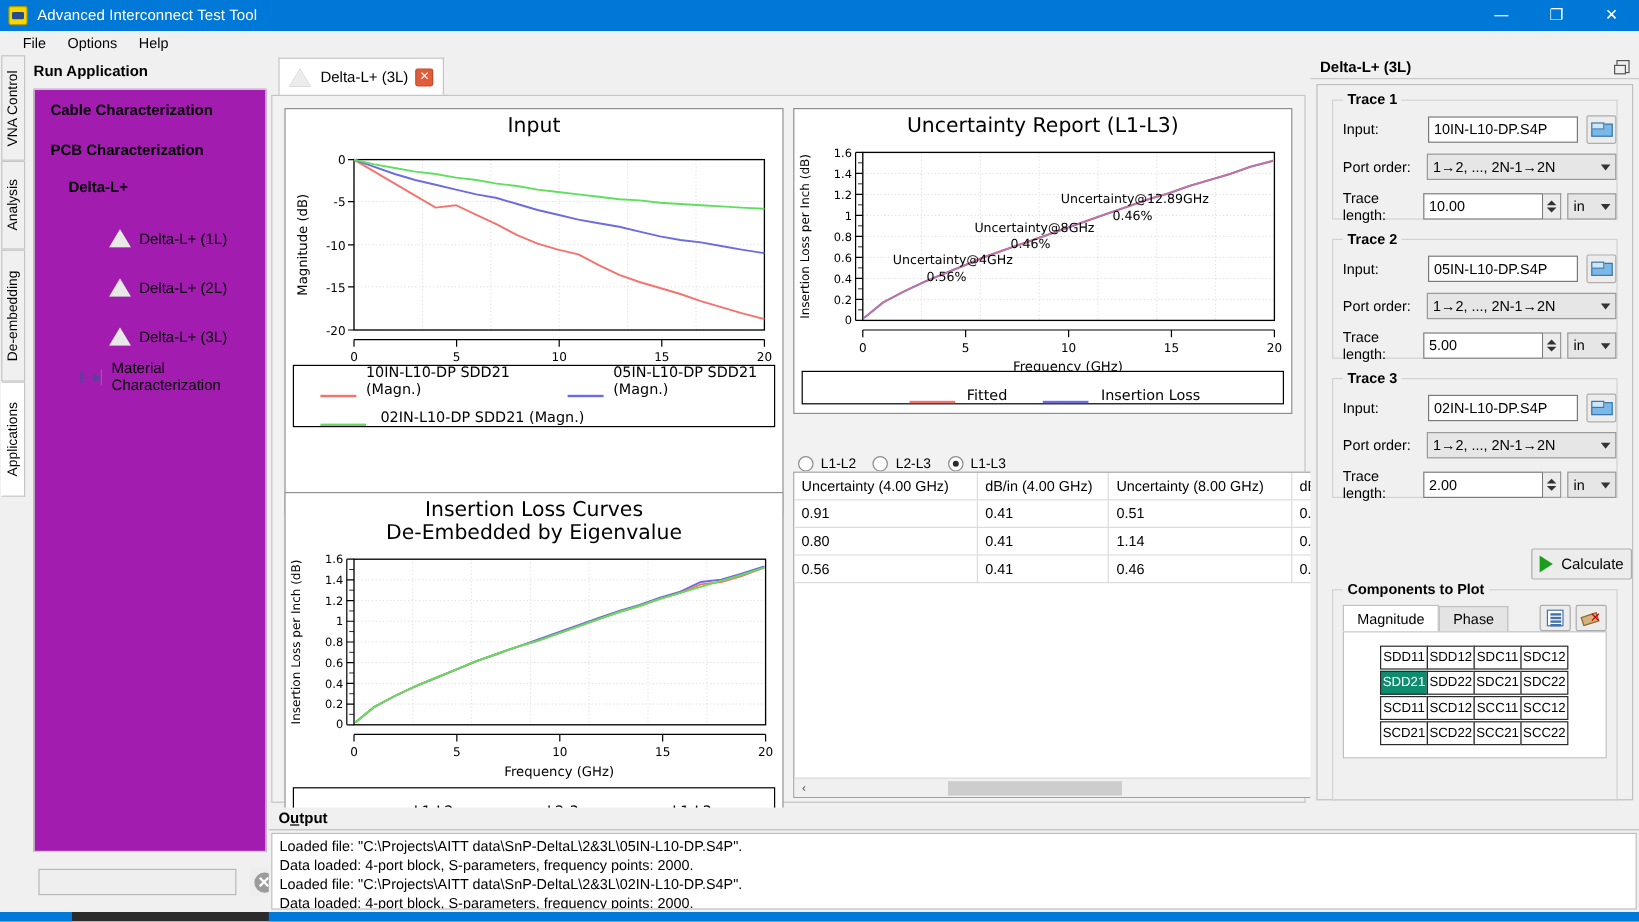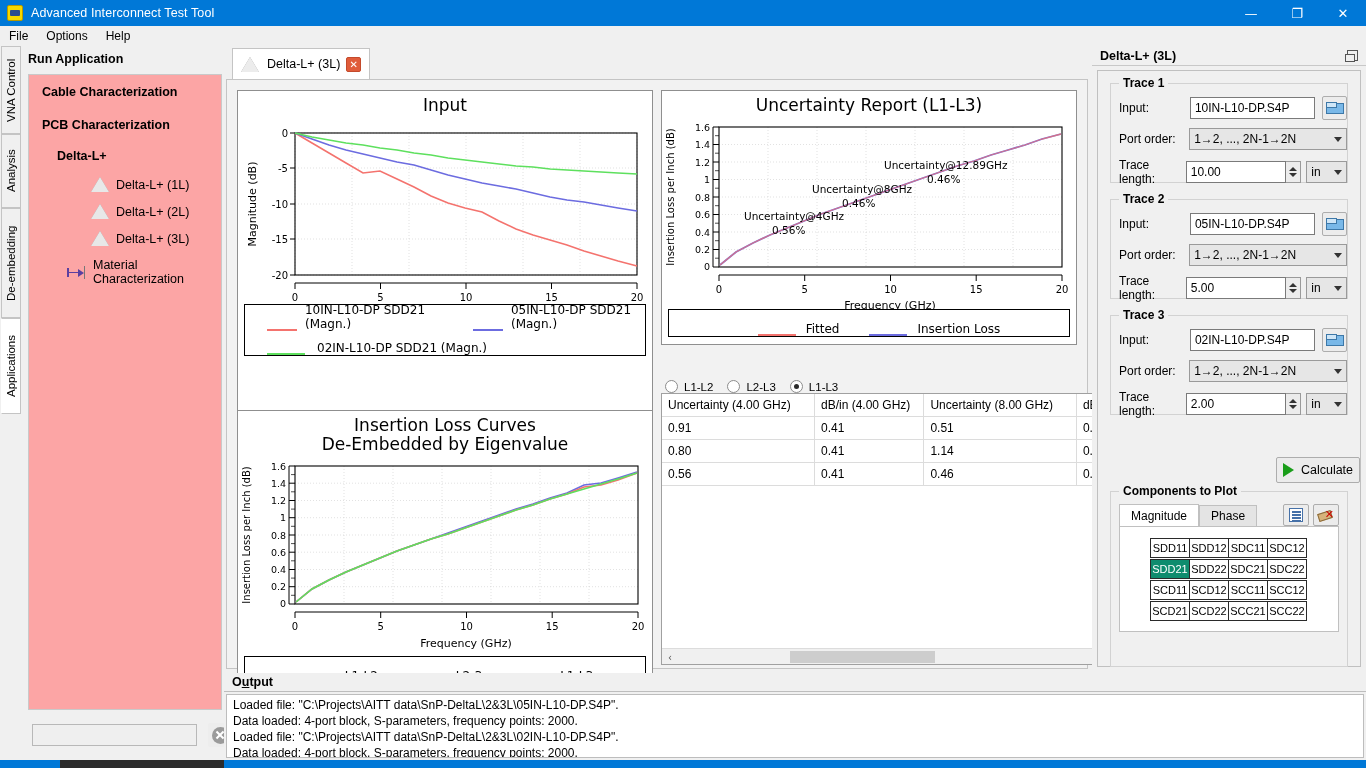--- a/index.html
+++ b/index.html
@@ -31,21 +31,21 @@
   .titlebar .title { font-size:12.5px; letter-spacing:.1px; }
   .titlebar .winbtns { margin-left:auto; display:flex; height:26px; }
   .titlebar .winbtn {
     width:46px; height:26px; display:flex; align-items:center; justify-content:center;
     font-size:13px; color:#fff; font-family:"DejaVu Sans", sans-serif;
   }
 
   
   .menubar {
     position:absolute; top:26px; left:0; width:1366px; height:20px;
-    background:#f0f0f0; display:flex; align-items:center; padding-left:0;
+    background:#f0f0f0; display:flex; align-items:center; padding-left:10px;
   }
   .menubar .mi { padding:2px 9px; font-size:12px; }
 
   
   .vtabs {
     position:absolute; left:0; top:46px; width:22px; height:722px;
     background:#f0f0f0;
   }
   .vtab {
     position:absolute; left:1px; width:20px;
@@ -57,27 +57,27 @@
   .vtab.active { background:#fff; border-right-color:#fff; font-weight:normal; }
 
   
   .leftpanel {
     position:absolute; left:22px; top:46px; width:202px; height:670px;
     background:#f0f0f0;
   }
   .lp-head { font-weight:bold; font-size:12.5px; padding:6px 0 5px 6px; }
   .lp-box {
     position:absolute; left:6px; top:28px; right:2px; bottom:6px;
-    background:#fca5a5; border:1px solid #c9c9c9;
+    background:#a21caf; border:1px solid #c9c9c9;
   }
   .lp-item { display:flex; align-items:center; font-size:12.5px; }
   .lp-group { font-weight:bold; padding:10px 0 9px 13px; }
   .lp-sub  { padding:7px 0 7px 42px; }
   .lp-sub2 { padding:8px 0 8px 28px; font-weight:bold; }
-  .lp-leaf { padding:6px 0 6px 62px; }
+  .lp-leaf { padding:6px 0 6px 62px;margin-top:14px; }
   .tri {
     width:0;height:0;border-left:9px solid transparent;border-right:9px solid transparent;
     border-bottom:15px solid #e8e8e8; margin-right:7px; position:relative; flex:0 0 auto;
     filter: drop-shadow(0 0 0.6px #9a9a9a);
   }
   .usb-ic { width:18px; height:12px; margin-right:7px; position:relative; flex:0 0 auto;}
   .usb-ic:before{content:"";position:absolute;left:0;top:4px;width:3px;height:3px;border-radius:50%;background:#333;}
   .usb-ic:after{content:"";position:absolute;left:3px;top:5px;width:13px;height:1.5px;background:#333;}
   .usb-arrow{position:absolute;right:0;top:1px;width:0;height:0;border-top:4px solid transparent;border-bottom:4px solid transparent;border-right:6px solid #333;}
   .mat-ic { width:20px;height:13px;margin-right:6px;position:relative;flex:0 0 auto;}

